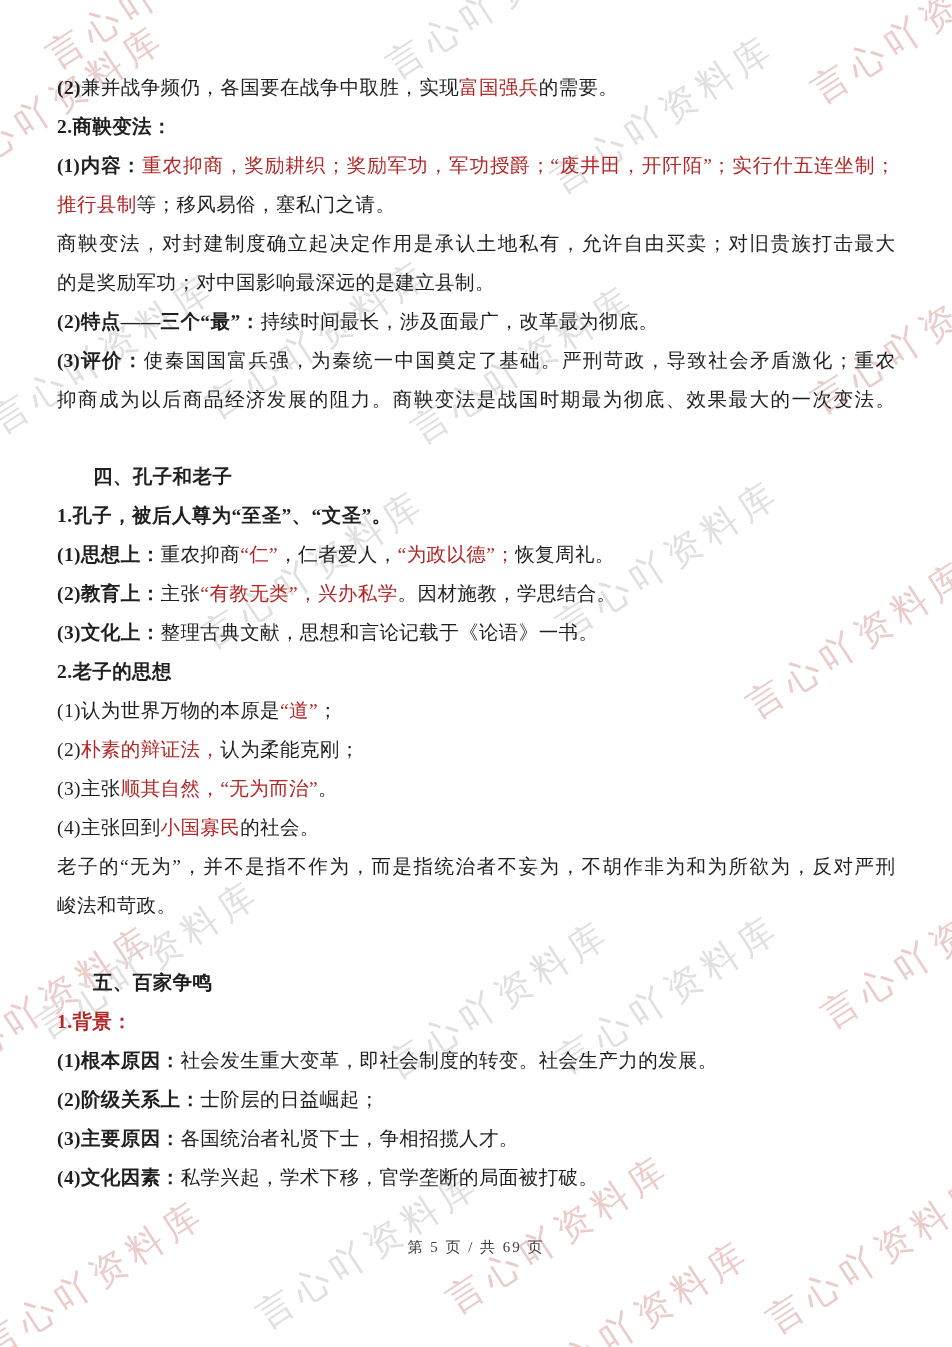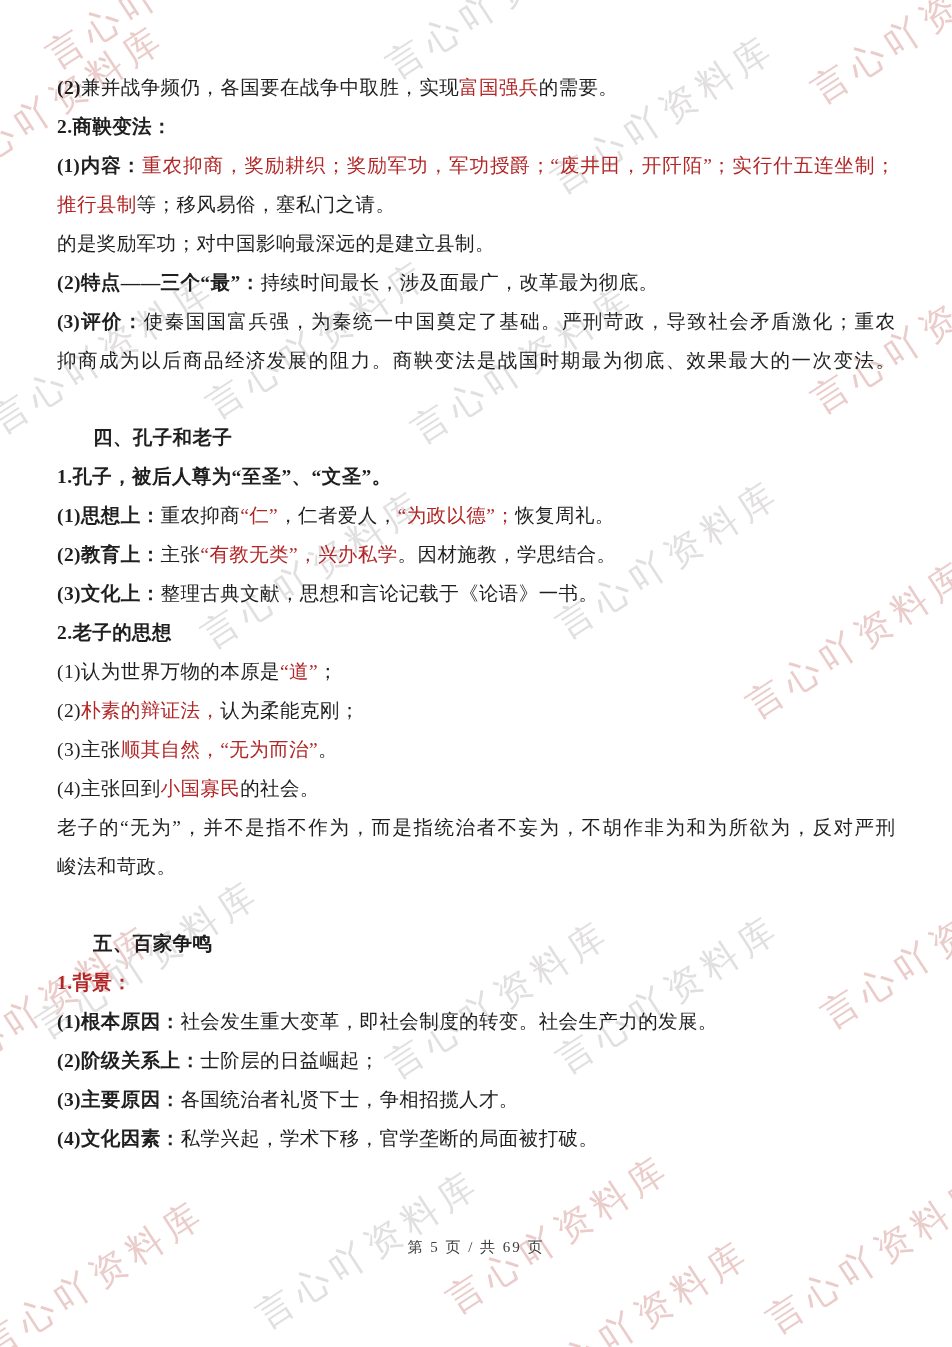--- a/index.html
+++ b/index.html
@@ -67,20 +67,21 @@
     <span class="wm g" style="left:370px;top:975px">言心吖资料库</span>
     <span class="wm g" style="left:540px;top:970px">言心吖资料库</span>
     <span class="wm g" style="left:240px;top:1225px">言心吖资料库</span>
   </div>
 
   <main class="content">
       <div class="para"><span class="b">(2)</span><span>兼并战争频仍，各国要在战争中取胜，实现</span><span class="red">富国强兵</span><span>的需要。</span></div>
       <div class="para"><span class="b">2.商鞅变法：</span></div>
       <div class="para fit"><span class="b">(1)内容：</span><span class="red">重农抑商，奖励耕织；奖励军功，军功授爵；“废井田，开阡陌”；实行什五连坐制；</span></div>
       <div class="para"><span class="red">推行县制</span><span>等；移风易俗，塞私门之请。</span></div>
+      <div class="para fit"><span>商鞅变法，对封建制度确立起决定作用是承认土地私有，允许自由买卖；对旧贵族打击最大</span></div>
       <div class="para"><span>的是奖励军功；对中国影响最深远的是建立县制。</span></div>
       <div class="para"><span class="b">(2)特点——三个“最”：</span><span>持续时间最长，涉及面最广，改革最为彻底。</span></div>
       <div class="para fit"><span class="b">(3)评价：</span><span>使秦国国富兵强，为秦统一中国奠定了基础。严刑苛政，导致社会矛盾激化；重农</span></div>
       <div class="para fit"><span>抑商成为以后商品经济发展的阻力。商鞅变法是战国时期最为彻底、效果最大的一次变法。</span></div>
       <div class="para sp"><span class="b">四、孔子和老子</span></div>
       <div class="para"><span class="b">1.孔子，被后人尊为“至圣”、“文圣”。</span></div>
       <div class="para"><span class="b">(1)思想上：</span><span>重农抑商</span><span class="red">“仁”</span><span>，仁者爱人，</span><span class="red">“为政以德”；</span><span>恢复周礼。</span></div>
       <div class="para"><span class="b">(2)教育上：</span><span>主张</span><span class="red">“有教无类”，兴办私学</span><span>。因材施教，学思结合。</span></div>
       <div class="para"><span class="b">(3)文化上：</span><span>整理古典文献，思想和言论记载于《论语》一书。</span></div>
       <div class="para"><span class="b">2.老子的思想</span></div>

